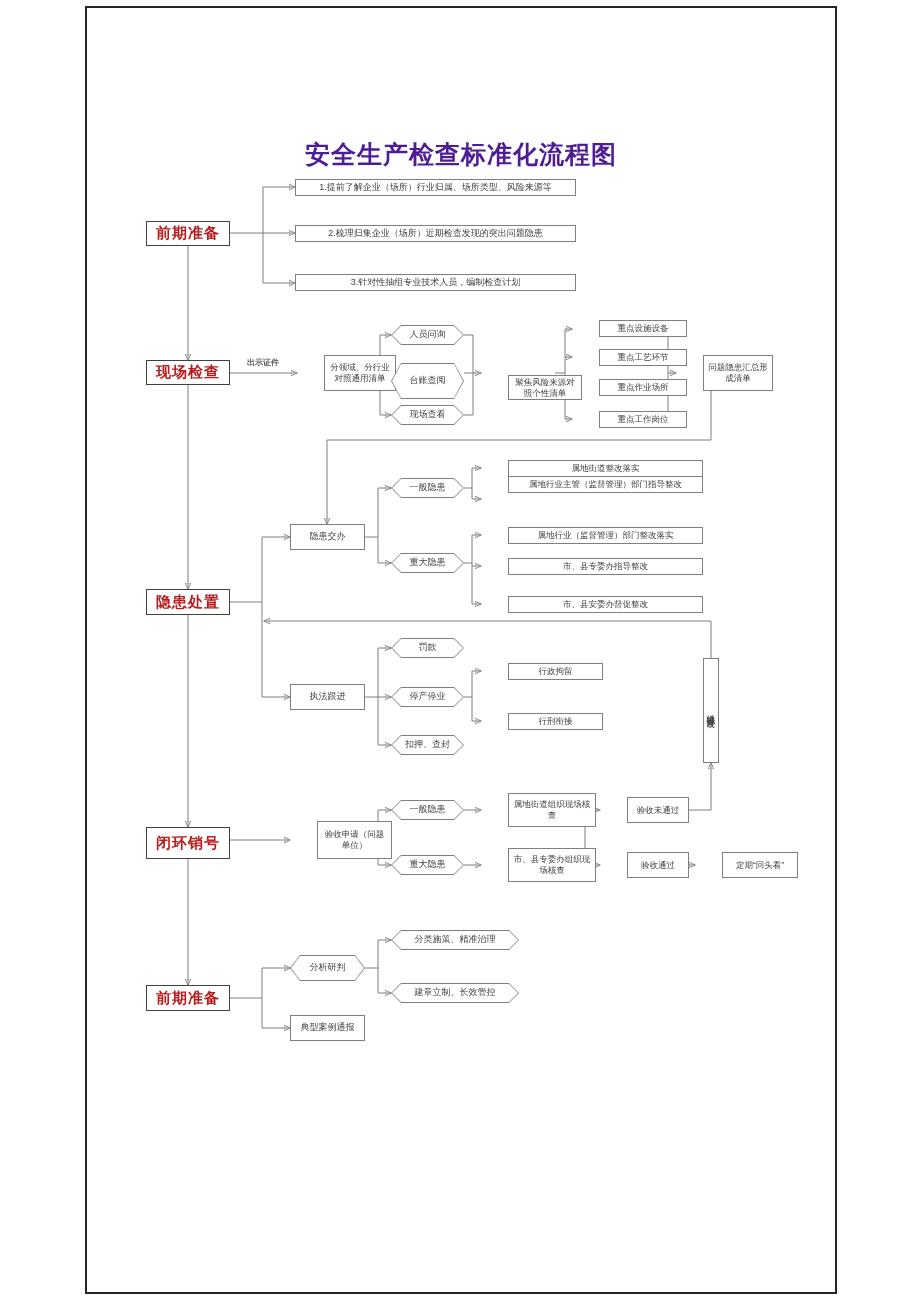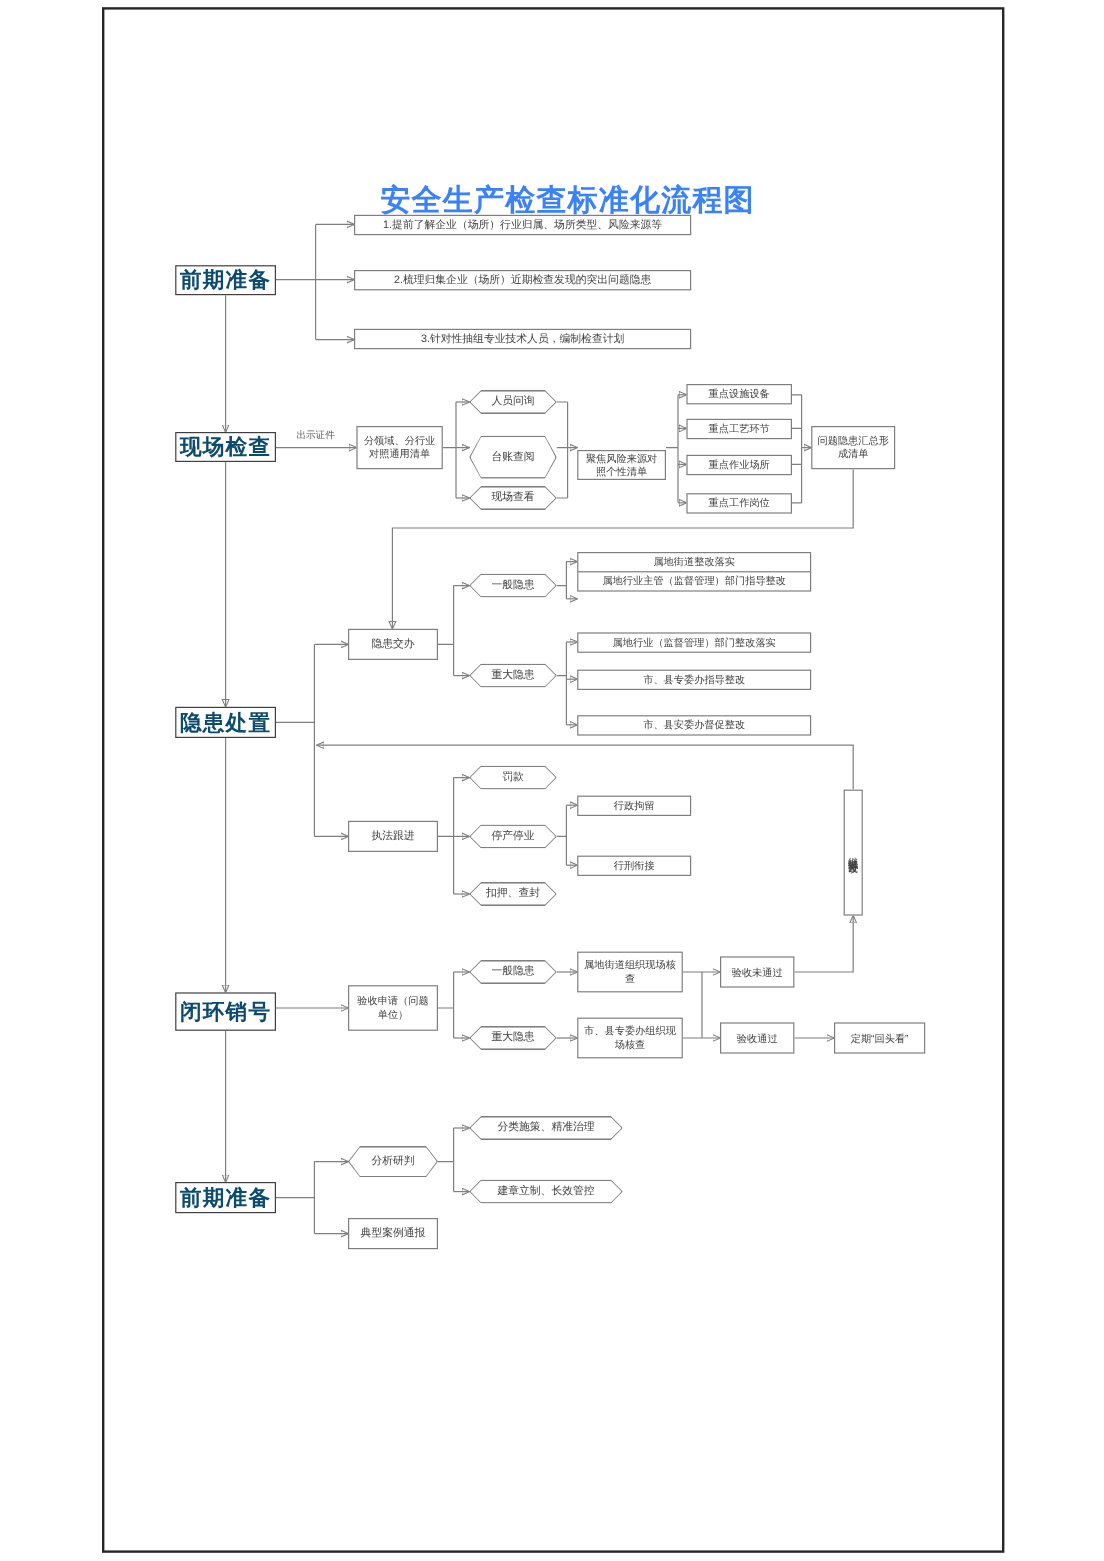--- a/index.html
+++ b/index.html
@@ -1,37 +1,37 @@
 <!DOCTYPE html>
 <html><head>
 <meta charset="utf-8">
 <style>
   html,body { margin:0; padding:0; background:#fff; }
   body { width:920px; height:1301px; font-family:"Liberation Sans","DejaVu Sans",sans-serif; }
   .page { position:relative; width:920px; height:1301px; background:#fff; overflow:hidden; }
   .frame { position:absolute; left:85px; top:6px; width:752px; height:1288px; border:2px solid #262626; box-sizing:border-box; }
   .wires { position:absolute; left:0; top:0; }
   .wires path { fill:none; stroke:#7f7f7f; stroke-width:1; }
-  .title { position:absolute; left:85px; top:138px; width:752px; height:32px; margin:12px;
+  .title { position:absolute; left:85px; top:138px; width:752px; height:32px; margin:0;
            display:flex; align-items:center; justify-content:center;
-           font-size:25px; font-weight:bold; color:#3b82f6; letter-spacing:1px; }
+           font-size:25px; font-weight:bold; color:#4c1d95; letter-spacing:1px; }
   .node { position:absolute; box-sizing:border-box; background:#fff;
           border:1px solid #7f7f7f; color:#404040;
           display:flex; align-items:center; justify-content:center; text-align:center;
           font-size:9px; line-height:1.25; padding:1px 3px; }
-  .stage { font-size:18px; font-weight:bold; color:#0c4a6e; border:1.5px solid #404040; letter-spacing:1px; }
-  .sm { font-size:8.5px; }
+  .stage { font-size:15px; font-weight:bold; color:#b91c1c; border:1.5px solid #404040; letter-spacing:1px; }
+  .sm { font-size:8.5px;margin-left:27px; }
   .hex { border:none; background:transparent; padding:0 11px; }
   .hex::before { content:""; position:absolute; inset:0; background:#7f7f7f;
     clip-path:polygon(10px 0, calc(100% - 10px) 0, 100% 50%, calc(100% - 10px) 100%, 10px 100%, 0 50%); }
   .hex::after { content:""; position:absolute; inset:1px; background:#fff;
     clip-path:polygon(9px 0, calc(100% - 9px) 0, 100% 50%, calc(100% - 9px) 100%, 9px 100%, 0 50%); }
   .hex-label { position:relative; z-index:1; }
   .vtext { writing-mode:vertical-rl; text-orientation:upright; font-size:8.5px; padding:2px 1px; letter-spacing:1px; }
-  .edge-label { position:absolute; font-size:8px; color:#595959; display:flex; align-items:center; justify-content:center; }
+  .edge-label { position:absolute; font-size:8px; color:#595959; display:flex; align-items:center; justify-content:center;font-weight:bold; }
 </style>
 </head>
 <body>
 
 <div class="page">
 
   <div class="frame"></div>
 
   <svg class="wires" width="920" height="1301" viewBox="0 0 920 1301">
     <defs>

